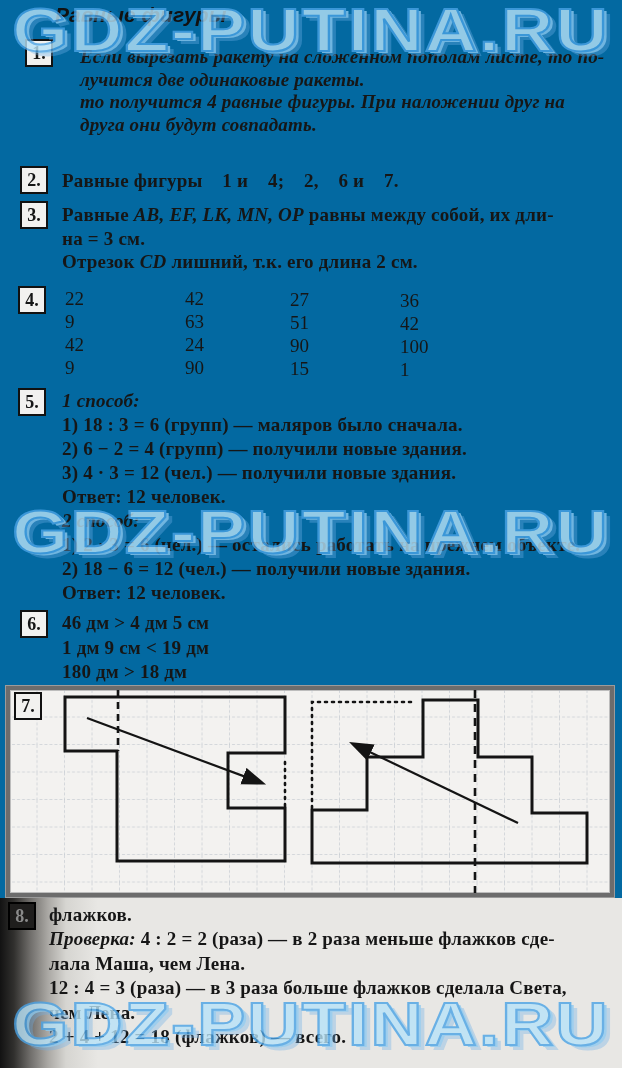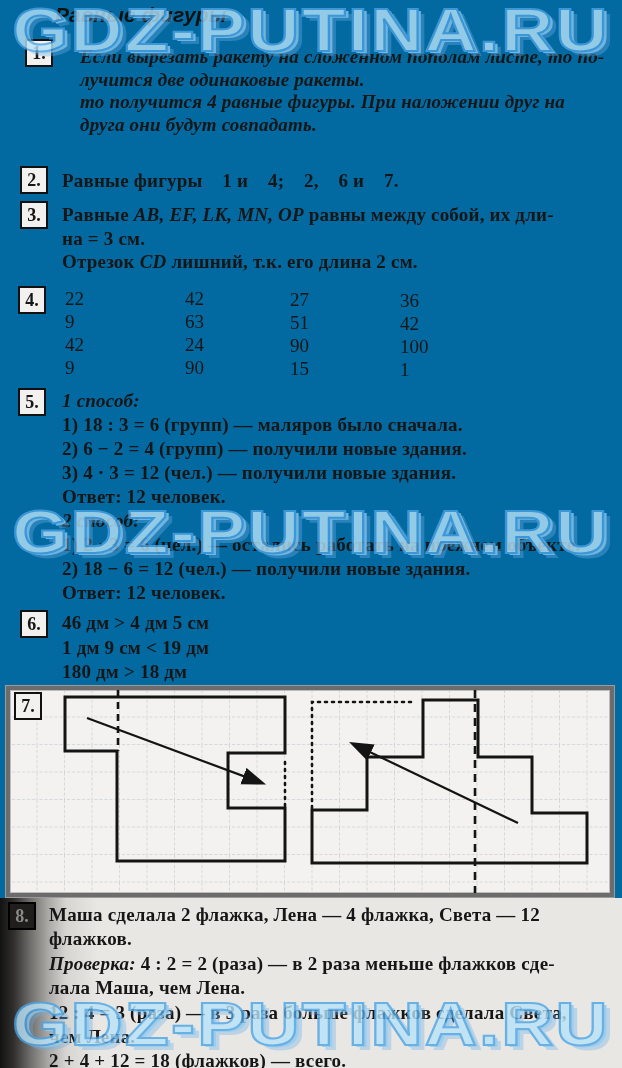--- a/index.html
+++ b/index.html
@@ -139,21 +139,20 @@
       <polyline fill="none" stroke="#141414" stroke-width="2.6" stroke-dasharray="2,5" stroke-linecap="round" points="302,118 302,12 406,12"></polyline>
       <line stroke="#141414" stroke-width="2.2" marker-end="url(#ah)" x1="77" y1="28" x2="252" y2="93"></line>
       <line stroke="#141414" stroke-width="2.2" marker-end="url(#ah)" x1="508" y1="133" x2="343" y2="54"></line>
     </svg>
   </div>
 
   <div id="p8-section">
     <div id="p8-gutter"></div>
     <div class="badge dark" style="left:8px; top:4px;">8.</div>
     <div class="abs txt" style="left:49px; top:5px; width:565px; line-height:24.4px;">
-      <div>Маша сделала 2 флажка, Лена — 4 флажка, Света — 12</div>
       <div>флажков.</div>
       <div><span class="it">Проверка: </span><span>4 : 2 = 2 (раза) — в 2 раза меньше флажков сде-</span></div>
       <div>лала Маша, чем Лена.</div>
       <div>12 : 4 = 3 (раза) — в 3 раза больше флажков сделала Света,</div>
       <div>чем Лена.</div>
       <div>2 + 4 + 12 = 18 (флажков) — всего.</div>
     </div>
   </div>
 
 </div>

